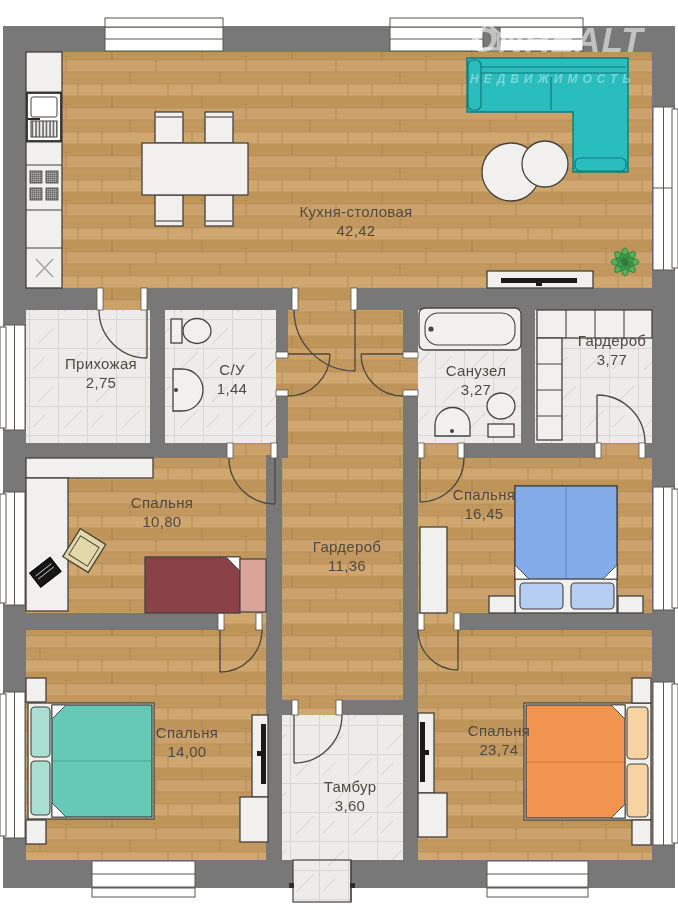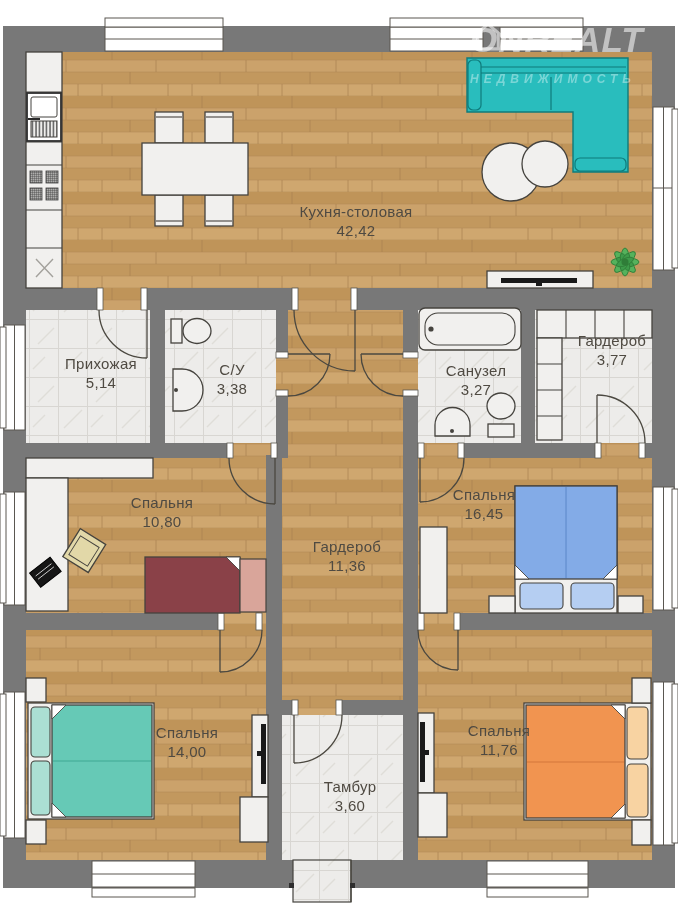--- a/index.html
+++ b/index.html
@@ -376,25 +376,25 @@
   </g>
 </svg>
 
 <div>
   <div class="room-label" style="left:352px;top:222px">
     <span>Кухня-столовая</span>
         <span>42,42</span>
   </div>
   <div class="room-label" style="left:97px;top:374px">
     <span>Прихожая</span>
-        <span>5,14</span>
+        <span>2,75</span>
   </div>
   <div class="room-label" style="left:228px;top:380px">
     <span>С/У</span>
-        <span>3,38</span>
+        <span>1,44</span>
   </div>
   <div class="room-label" style="left:472px;top:381px">
     <span>Санузел</span>
         <span>3,27</span>
   </div>
   <div class="room-label" style="left:608px;top:351px">
     <span>Гардероб</span>
         <span>3,77</span>
   </div>
   <div class="room-label" style="left:158px;top:513px">
@@ -408,21 +408,21 @@
   <div class="room-label" style="left:480px;top:505px">
     <span>Спальня</span>
         <span>16,45</span>
   </div>
   <div class="room-label" style="left:183px;top:743px">
     <span>Спальня</span>
         <span>14,00</span>
   </div>
   <div class="room-label" style="left:495px;top:741px">
     <span>Спальня</span>
-        <span>11,76</span>
+        <span>23,74</span>
   </div>
   <div class="room-label" style="left:346px;top:797px">
     <span>Тамбур</span>
         <span>3,60</span>
   </div>
 </div>
 
 <div class="watermark">
   <div class="wm-row">
     <svg width="36" height="33" viewBox="0 0 34 32">

